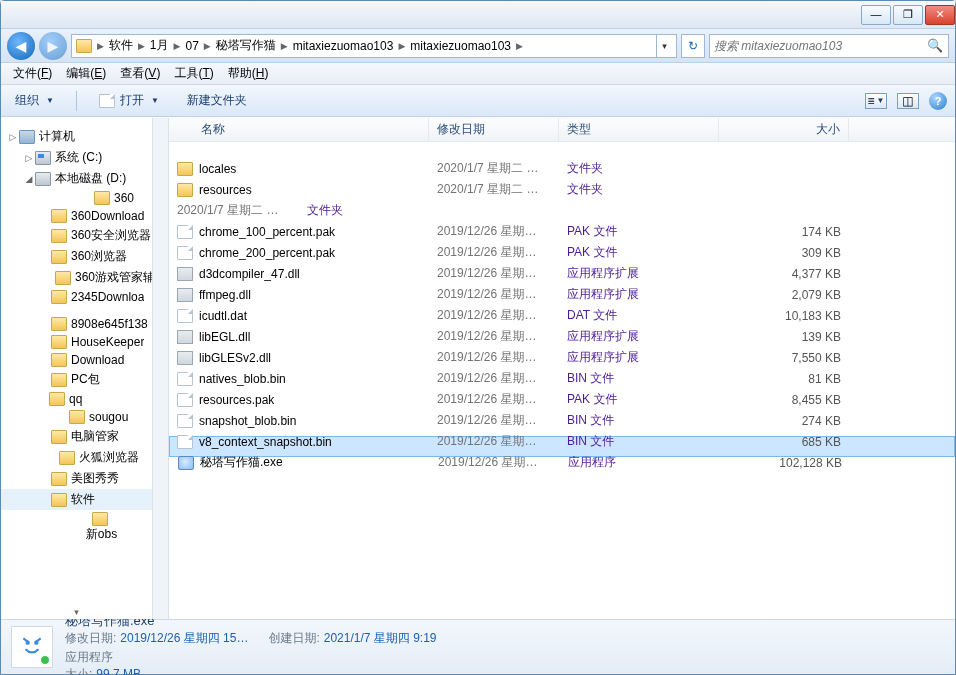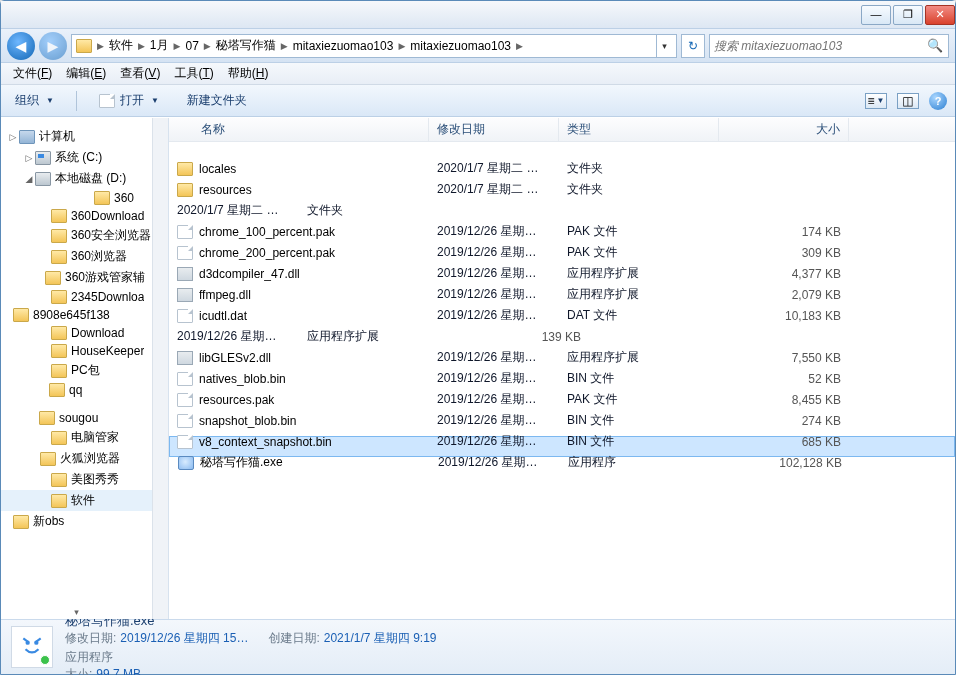--- a/index.html
+++ b/index.html
@@ -58,22 +58,22 @@
 .lh-col { padding:4px 8px; border-right:1px solid #e4e9ef; color:#2a4e78; display:flex; align-items:center;}
 .col-name { width:260px; padding-left:32px;}
 .col-date { width:130px; }
 .col-type { width:160px; }
 .col-size { width:130px; justify-content:flex-end;}
 .list-body { flex:1; overflow:auto; }
 .row { height:21px; display:flex; align-items:center; }
 .row.selected { background:#cde6ff; border:1px solid #7cb8f0; height:21px;}
 .cell { padding:0 8px; overflow:hidden; text-overflow:ellipsis; white-space:nowrap;margin-top:32px;}
 .cell.name { width:260px; display:flex; align-items:center; gap:6px;}
-.cell.date { width:130px; color:#0f172a;}
-.cell.type { width:160px; color:#0f172a;}
+.cell.date { width:130px; color:#737373;}
+.cell.type { width:160px; color:#4c1d95;}
 .cell.size { width:130px; text-align:right; color:#555;}
 .fi { width:16px; height:14px; flex-shrink:0;}
 .fi.folder { background:linear-gradient(#ffe9a6,#f3c558); border:1px solid #caa84a; border-radius:1px;}
 .fi.file { background:#fff; border:1px solid #b7c3cf; border-radius:1px; position:relative;}
 .fi.file::before { content:""; position:absolute; right:-1px; top:-1px; width:5px; height:5px; background:linear-gradient(135deg,#fff 48%,#b7c3cf 52%);}
 .fi.dll { background:linear-gradient(#e8ecef,#cfd8e0); border:1px solid #9aa8b5;}
 .fi.exe { background:radial-gradient(circle at 45% 40%,#d8ecff,#8abaf0); border:1px solid #5a8ac0; border-radius:2px;}
 
 .details { height:55px; background:linear-gradient(#f3f7fc,#e4edf7); border-top:1px solid #cadaec; display:flex; align-items:center; padding:4px 10px; gap:12px;}
 .det-icon { width:42px; height:42px; background:#fff; border:1px solid #d0dae6; display:flex; align-items:center; justify-content:center; position:relative;}
@@ -192,81 +192,81 @@
         <div class="tree-node" style="padding-left: 38px;">
           <span class="exp"></span>
           <span class="ti folder"></span>
           <span class="lbl">360安全浏览器</span>
         </div>
         <div class="tree-node" style="padding-left: 38px;">
           <span class="exp"></span>
           <span class="ti folder"></span>
           <span class="lbl">360浏览器</span>
         </div>
-        <div class="tree-node" style="padding-left: 32px;">
+        <div class="tree-node" style="padding-left: 42px;">
           <span class="exp"></span>
           <span class="ti folder"></span>
           <span class="lbl">360游戏管家辅</span>
         </div>
         <div class="tree-node" style="padding-left: 38px;">
           <span class="exp"></span>
           <span class="ti folder"></span>
           <span class="lbl">2345Downloa</span>
         </div>
-        <div class="tree-node" style="">
+        <div class="tree-node" style="padding-left: 38px; margin-top: 9px;">
           <span class="exp"></span>
           <span class="ti folder"></span>
           <span class="lbl">8908e645f138</span>
         </div>
         <div class="tree-node" style="padding-left: 38px;">
           <span class="exp"></span>
           <span class="ti folder"></span>
+          <span class="lbl">HouseKeeper</span>
+        </div>
+        <div class="tree-node" style="padding-left: 38px;">
+          <span class="exp"></span>
+          <span class="ti folder"></span>
           <span class="lbl">Download</span>
         </div>
         <div class="tree-node" style="padding-left: 38px;">
           <span class="exp"></span>
           <span class="ti folder"></span>
-          <span class="lbl">HouseKeeper</span>
-        </div>
-        <div class="tree-node" style="padding-left: 38px;">
-          <span class="exp"></span>
-          <span class="ti folder"></span>
           <span class="lbl">PC包</span>
         </div>
         <div class="tree-node" style="padding-left: 36px;">
           <span class="exp"></span>
           <span class="ti folder"></span>
           <span class="lbl">qq</span>
         </div>
-        <div class="tree-node" style="padding-left: 26px; margin-top: 10px;">
+        <div class="tree-node" style="padding-left: 56px;">
           <span class="exp"></span>
           <span class="ti folder"></span>
           <span class="lbl">sougou</span>
         </div>
         <div class="tree-node" style="padding-left: 38px;">
           <span class="exp"></span>
           <span class="ti folder"></span>
           <span class="lbl">电脑管家</span>
         </div>
-        <div class="tree-node" style="padding-left: 27px;">
+        <div class="tree-node" style="padding-left: 46px;">
           <span class="exp"></span>
           <span class="ti folder"></span>
           <span class="lbl">火狐浏览器</span>
         </div>
         <div class="tree-node" style="padding-left: 38px;">
           <span class="exp"></span>
           <span class="ti folder"></span>
           <span class="lbl">美图秀秀</span>
         </div>
         <div class="tree-node sel" style="padding-left: 38px;">
           <span class="exp"></span>
           <span class="ti folder"></span>
           <span class="lbl">软件</span>
         </div>
-        <div class="tree-node" style="">
+        <div class="tree-node" style="padding-left: 38px; flex-direction: column;">
           <span class="exp"></span>
           <span class="ti folder"></span>
           <span class="lbl">新obs</span>
         </div>
         <div class="tree-scrollbar"></div>
       <div class="scroll-arrow-down">▾</div>
     </div>
 
     <div class="list">
       <div class="list-header">
@@ -338,41 +338,45 @@
           <div class="row">
             <div class="cell name">
               <span class="fi file"></span>
               <span>icudtl.dat</span>
             </div>
             <div class="cell date">2019/12/26 星期…</div>
             <div class="cell type">DAT 文件</div>
             <div class="cell size">10,183 KB</div>
           </div>
           <div class="row">
+            <div class="cell name">
+              <span class="fi dll"></span>
+              <span>libEGL.dll</span>
+            </div>
             <div class="cell date">2019/12/26 星期…</div>
             <div class="cell type">应用程序扩展</div>
             <div class="cell size">139 KB</div>
           </div>
           <div class="row">
             <div class="cell name">
               <span class="fi dll"></span>
               <span>libGLESv2.dll</span>
             </div>
             <div class="cell date">2019/12/26 星期…</div>
             <div class="cell type">应用程序扩展</div>
             <div class="cell size">7,550 KB</div>
           </div>
           <div class="row">
             <div class="cell name">
               <span class="fi file"></span>
               <span>natives_blob.bin</span>
             </div>
             <div class="cell date">2019/12/26 星期…</div>
             <div class="cell type">BIN 文件</div>
-            <div class="cell size">52 KB</div>
+            <div class="cell size">81 KB</div>
           </div>
           <div class="row">
             <div class="cell name">
               <span class="fi file"></span>
               <span>resources.pak</span>
             </div>
             <div class="cell date">2019/12/26 星期…</div>
             <div class="cell type">PAK 文件</div>
             <div class="cell size">8,455 KB</div>
           </div>

